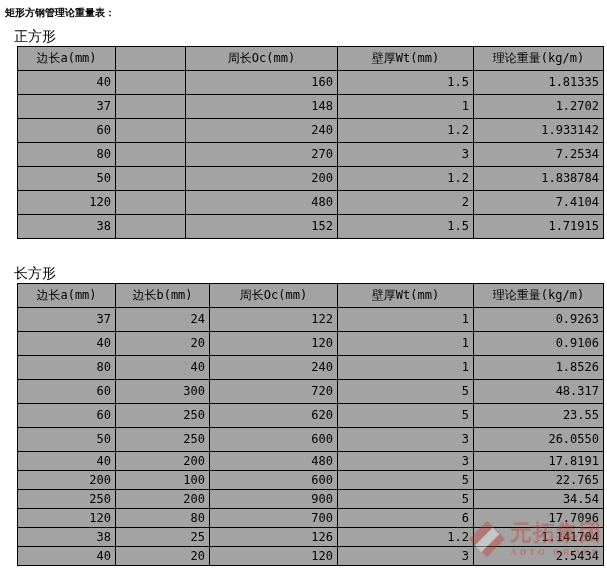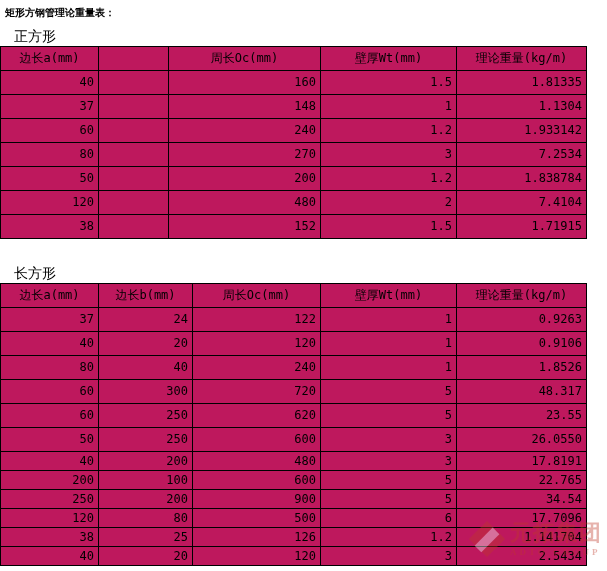--- a/index.html
+++ b/index.html
@@ -25,24 +25,25 @@
     margin: 7px 0 2px 14px;
     font-family: "DejaVu Sans", "Liberation Sans", sans-serif;
     font-size: 14px;
     line-height: 16px;
     color: #000000;
   }
   .section-label.second {
     margin-top: 26px;
   }
   table.weights {
+    margin-left: 17px;
     border-collapse: collapse;
     table-layout: fixed;
     width: 586px;
-    background: #be185d;
+    background: #a3a3a3;
   }
   table.weights th, table.weights td {
     border: 1px solid #000000;
     font-size: 12px;
     height: 23px;
     line-height: 23px;
     padding: 0;
     overflow: hidden;
     white-space: nowrap;
   }
@@ -140,21 +141,21 @@
         <td></td>
         <td>160</td>
         <td>1.5</td>
         <td>1.81335</td>
       </tr>
       <tr>
         <td>37</td>
         <td></td>
         <td>148</td>
         <td>1</td>
-        <td>1.1304</td>
+        <td>1.2702</td>
       </tr>
       <tr>
         <td>60</td>
         <td></td>
         <td>240</td>
         <td>1.2</td>
         <td>1.933142</td>
       </tr>
       <tr>
         <td>80</td>
@@ -266,21 +267,21 @@
       <tr>
         <td>250</td>
         <td>200</td>
         <td>900</td>
         <td>5</td>
         <td>34.54</td>
       </tr>
       <tr>
         <td>120</td>
         <td>80</td>
-        <td>500</td>
+        <td>700</td>
         <td>6</td>
         <td>17.7096</td>
       </tr>
       <tr>
         <td>38</td>
         <td>25</td>
         <td>126</td>
         <td>1.2</td>
         <td>1.141704</td>
       </tr>

